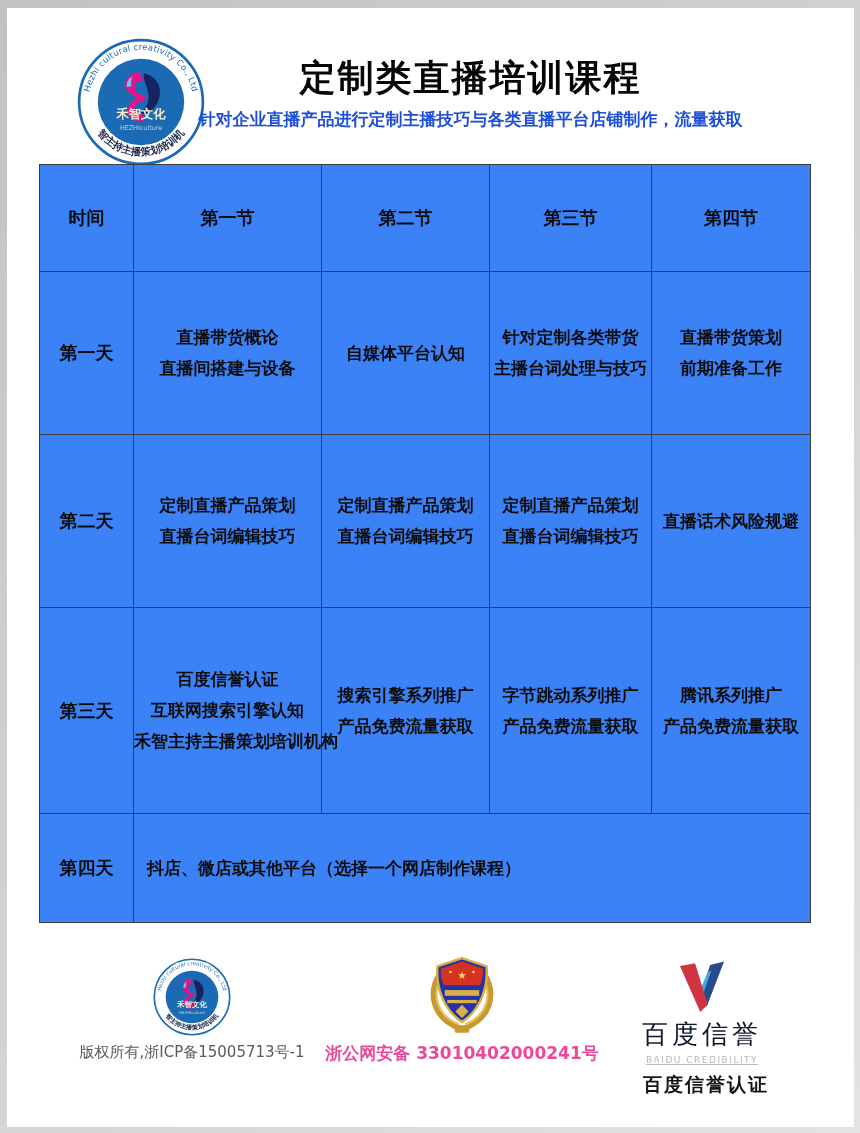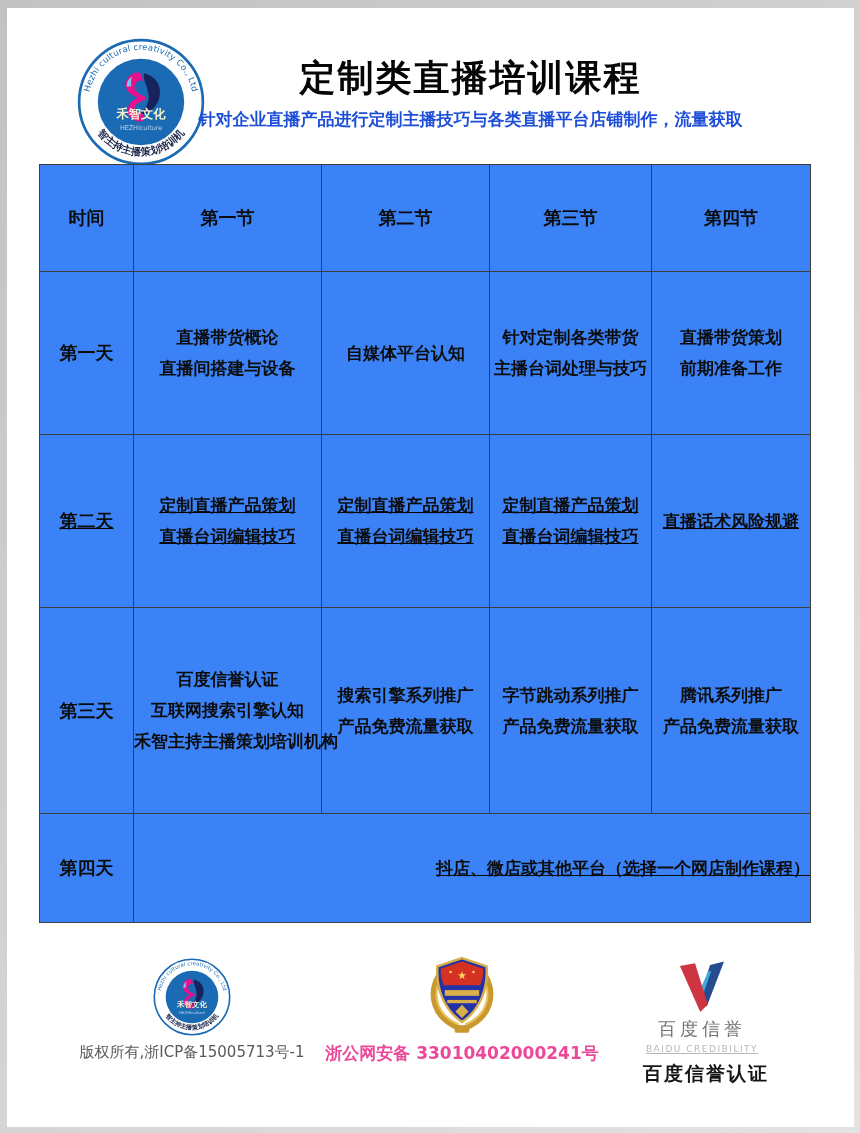--- a/index.html
+++ b/index.html
@@ -29,24 +29,24 @@
   }
   .course-table th, .course-table td {
     border: 1px solid #3e3e3e; text-align: center; vertical-align: middle;
     color: #0c0c0c; font-weight: bold; padding: 0;
   }
   .course-table th { font-size: 18px; }
   td.day-cell { font-size: 18px; }
   .cell-line { font-size: 17px; line-height: 1; margin: 14px 0; white-space: nowrap; }
   tr.r-header { height: 107px; }
   tr.r-1 { height: 163px; }
-  tr.r-2 { height: 173px; text-decoration: underline; }
+  tr.r-2 { height: 173px; }
   tr.r-3 { height: 206px; }
   tr.r-4 { height: 109px; }
-  td.merged-cell { text-align: right; padding-left: 13px; font-size: 17px; text-decoration: underline; }
+  td.merged-cell { text-align: left; padding-left: 13px; font-size: 17px; }
 
   
   .f-left {
     position: absolute; left: 75px; top: 950px; width: 220px;
     display: flex; flex-direction: column; align-items: center;
   }
   .logo-bottom { width: 78px; height: 78px; }
   .copyright { margin-top: 7px; font-size: 15px; color: #595959; white-space: nowrap; }
 
   .f-center {
@@ -54,21 +54,21 @@
     display: flex; flex-direction: column; align-items: center;
   }
   .police-badge { width: 82px; height: 84px; }
   .police-text { margin-top: 5px; font-size: 17px; font-weight: bold; color: #ec4899; white-space: nowrap; }
 
   .f-right {
     position: absolute; left: 600px; top: 950px; width: 190px;
     display: flex; flex-direction: column; align-items: center;
   }
   .baidu-v { width: 64px; height: 58px; }
-  .baidu-cn { font-size: 18px; color: #737373; letter-spacing: 4px; margin-top: 1px; }
+  .baidu-cn { font-size: 26px; color: #0f172a; letter-spacing: 4px; margin-top: 1px; }
   .baidu-en { font-size: 9px; color: #b8b8b8; letter-spacing: 1.5px; margin-top: 3px; text-decoration: underline; }
   .baidu-cert { font-size: 19px; font-weight: bold; color: #151515; margin-top: 7px; letter-spacing: 2px; margin-left: 8px; }
 </style>
 </head>
 <body>
 
 <div class="page">
 
   <svg class="logo-top" viewBox="0 0 120 120">
     <defs>

